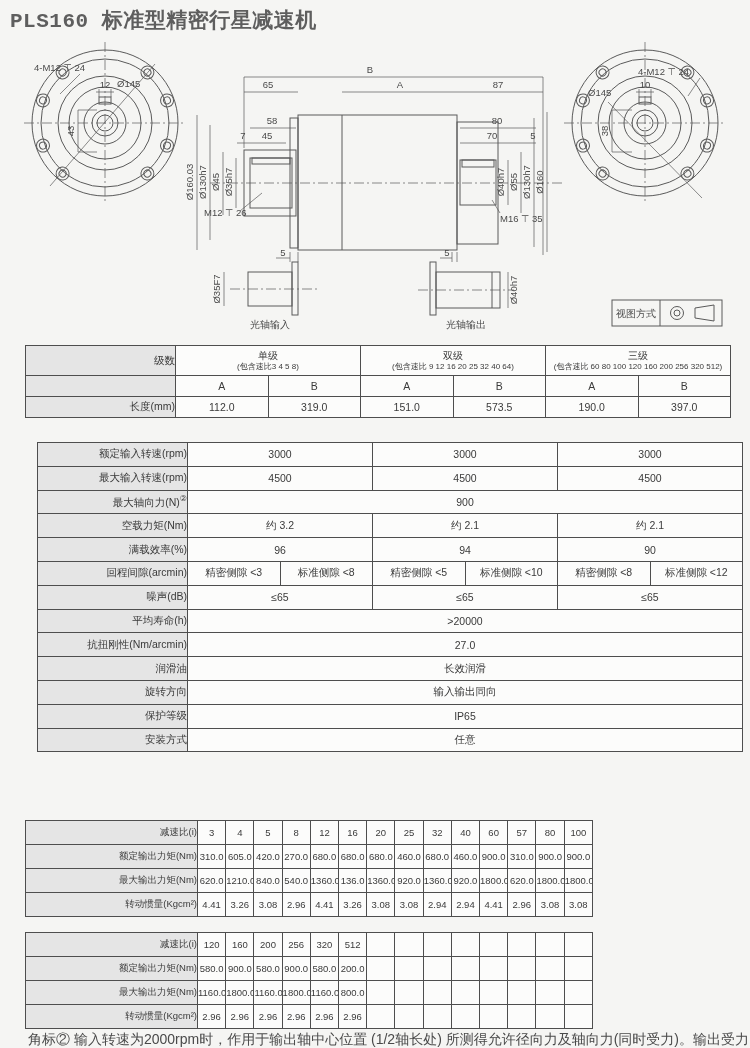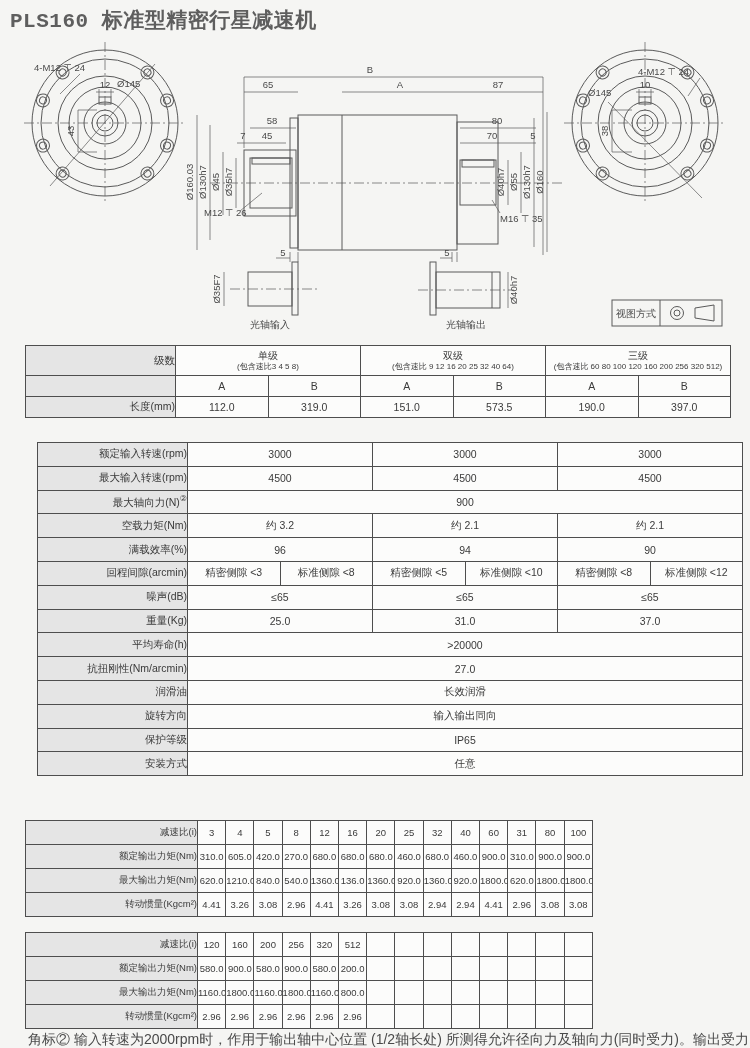--- a/index.html
+++ b/index.html
@@ -348,26 +348,20 @@
         <td>精密侧隙 &lt;8</td>
         <td>标准侧隙 &lt;12</td>
       </tr>
   <tr>
         <td class="lbl">噪声(dB)</td>
         <td colspan="2">≤65</td>
         <td colspan="2">≤65</td>
         <td colspan="2">≤65</td>
       </tr>
   <tr>
-        <td class="lbl">重量(Kg)</td>
-        <td colspan="2">25.0</td>
-        <td colspan="2">31.0</td>
-        <td colspan="2">37.0</td>
-      </tr>
-  <tr>
         <td class="lbl">平均寿命(h)</td>
         <td colspan="6">&gt;20000</td>
       </tr>
   <tr>
         <td class="lbl">抗扭刚性(Nm/arcmin)</td>
         <td colspan="6">27.0</td>
       </tr>
   <tr>
         <td class="lbl">润滑油</td>
         <td colspan="6">长效润滑</td>
@@ -412,21 +406,21 @@
         <td>4</td>
         <td>5</td>
         <td>8</td>
         <td>12</td>
         <td>16</td>
         <td>20</td>
         <td>25</td>
         <td>32</td>
         <td>40</td>
         <td>60</td>
-        <td>31</td>
+        <td>57</td>
         <td>80</td>
         <td>100</td>
       </tr>
   <tr>
         <td class="lbl">额定输出力矩(Nm)</td>
         <td>310.0</td>
         <td>605.0</td>
         <td>420.0</td>
         <td>270.0</td>
         <td>680.0</td>

